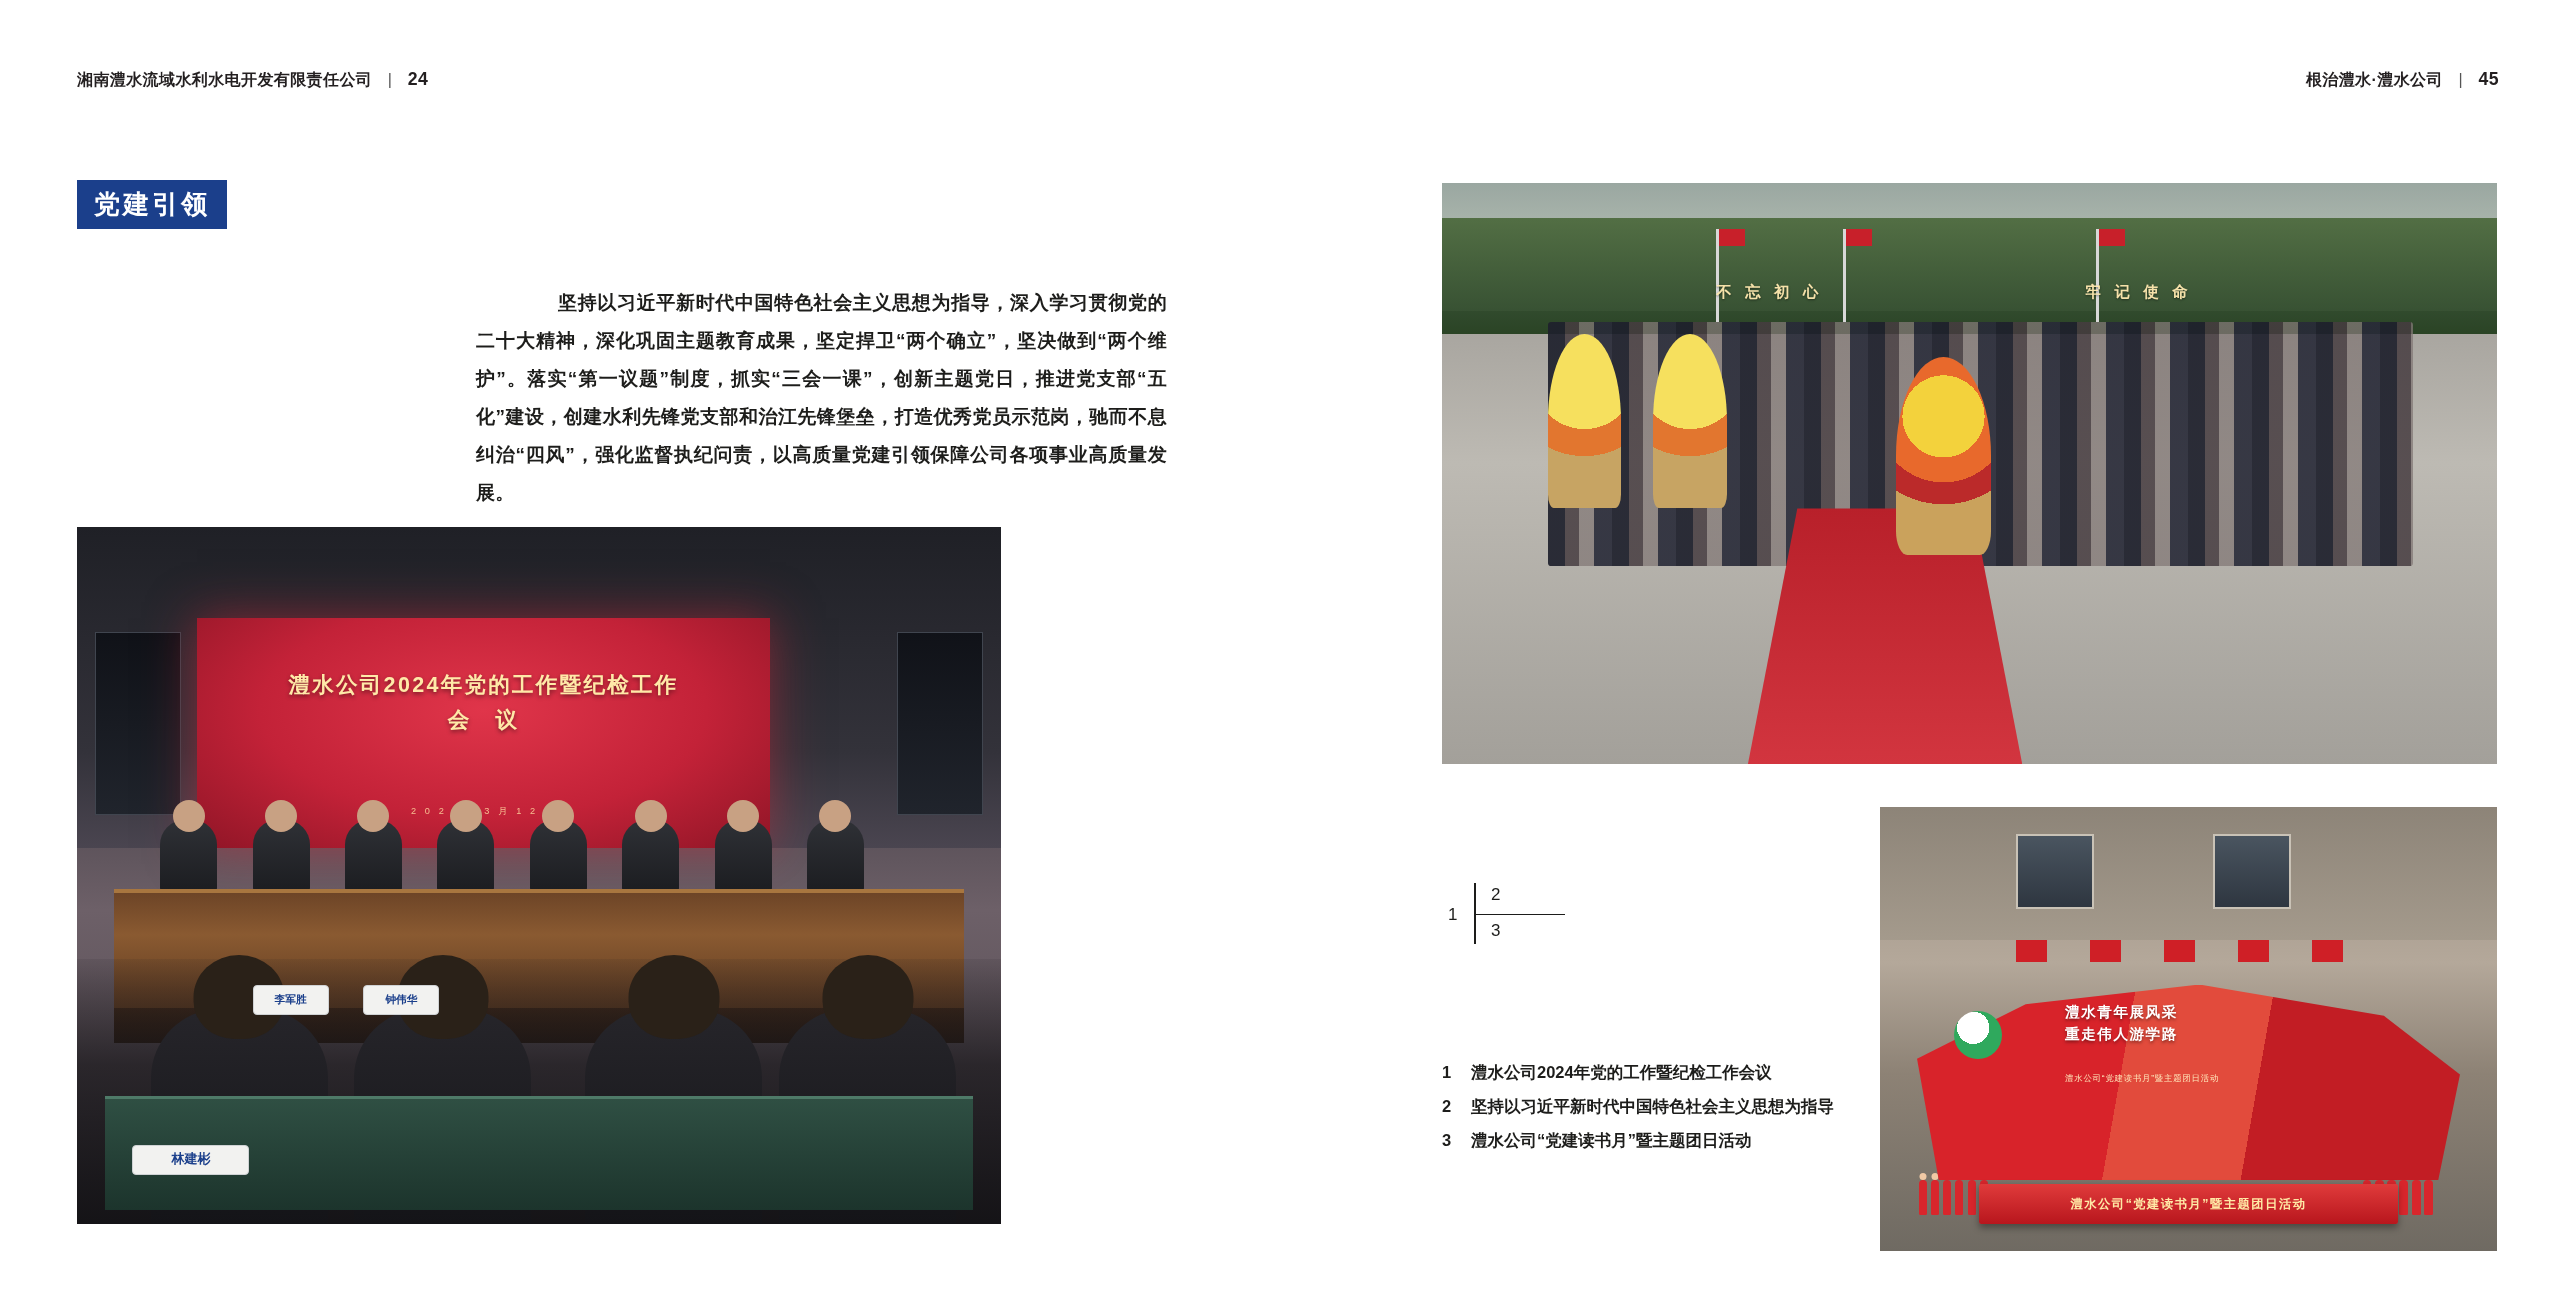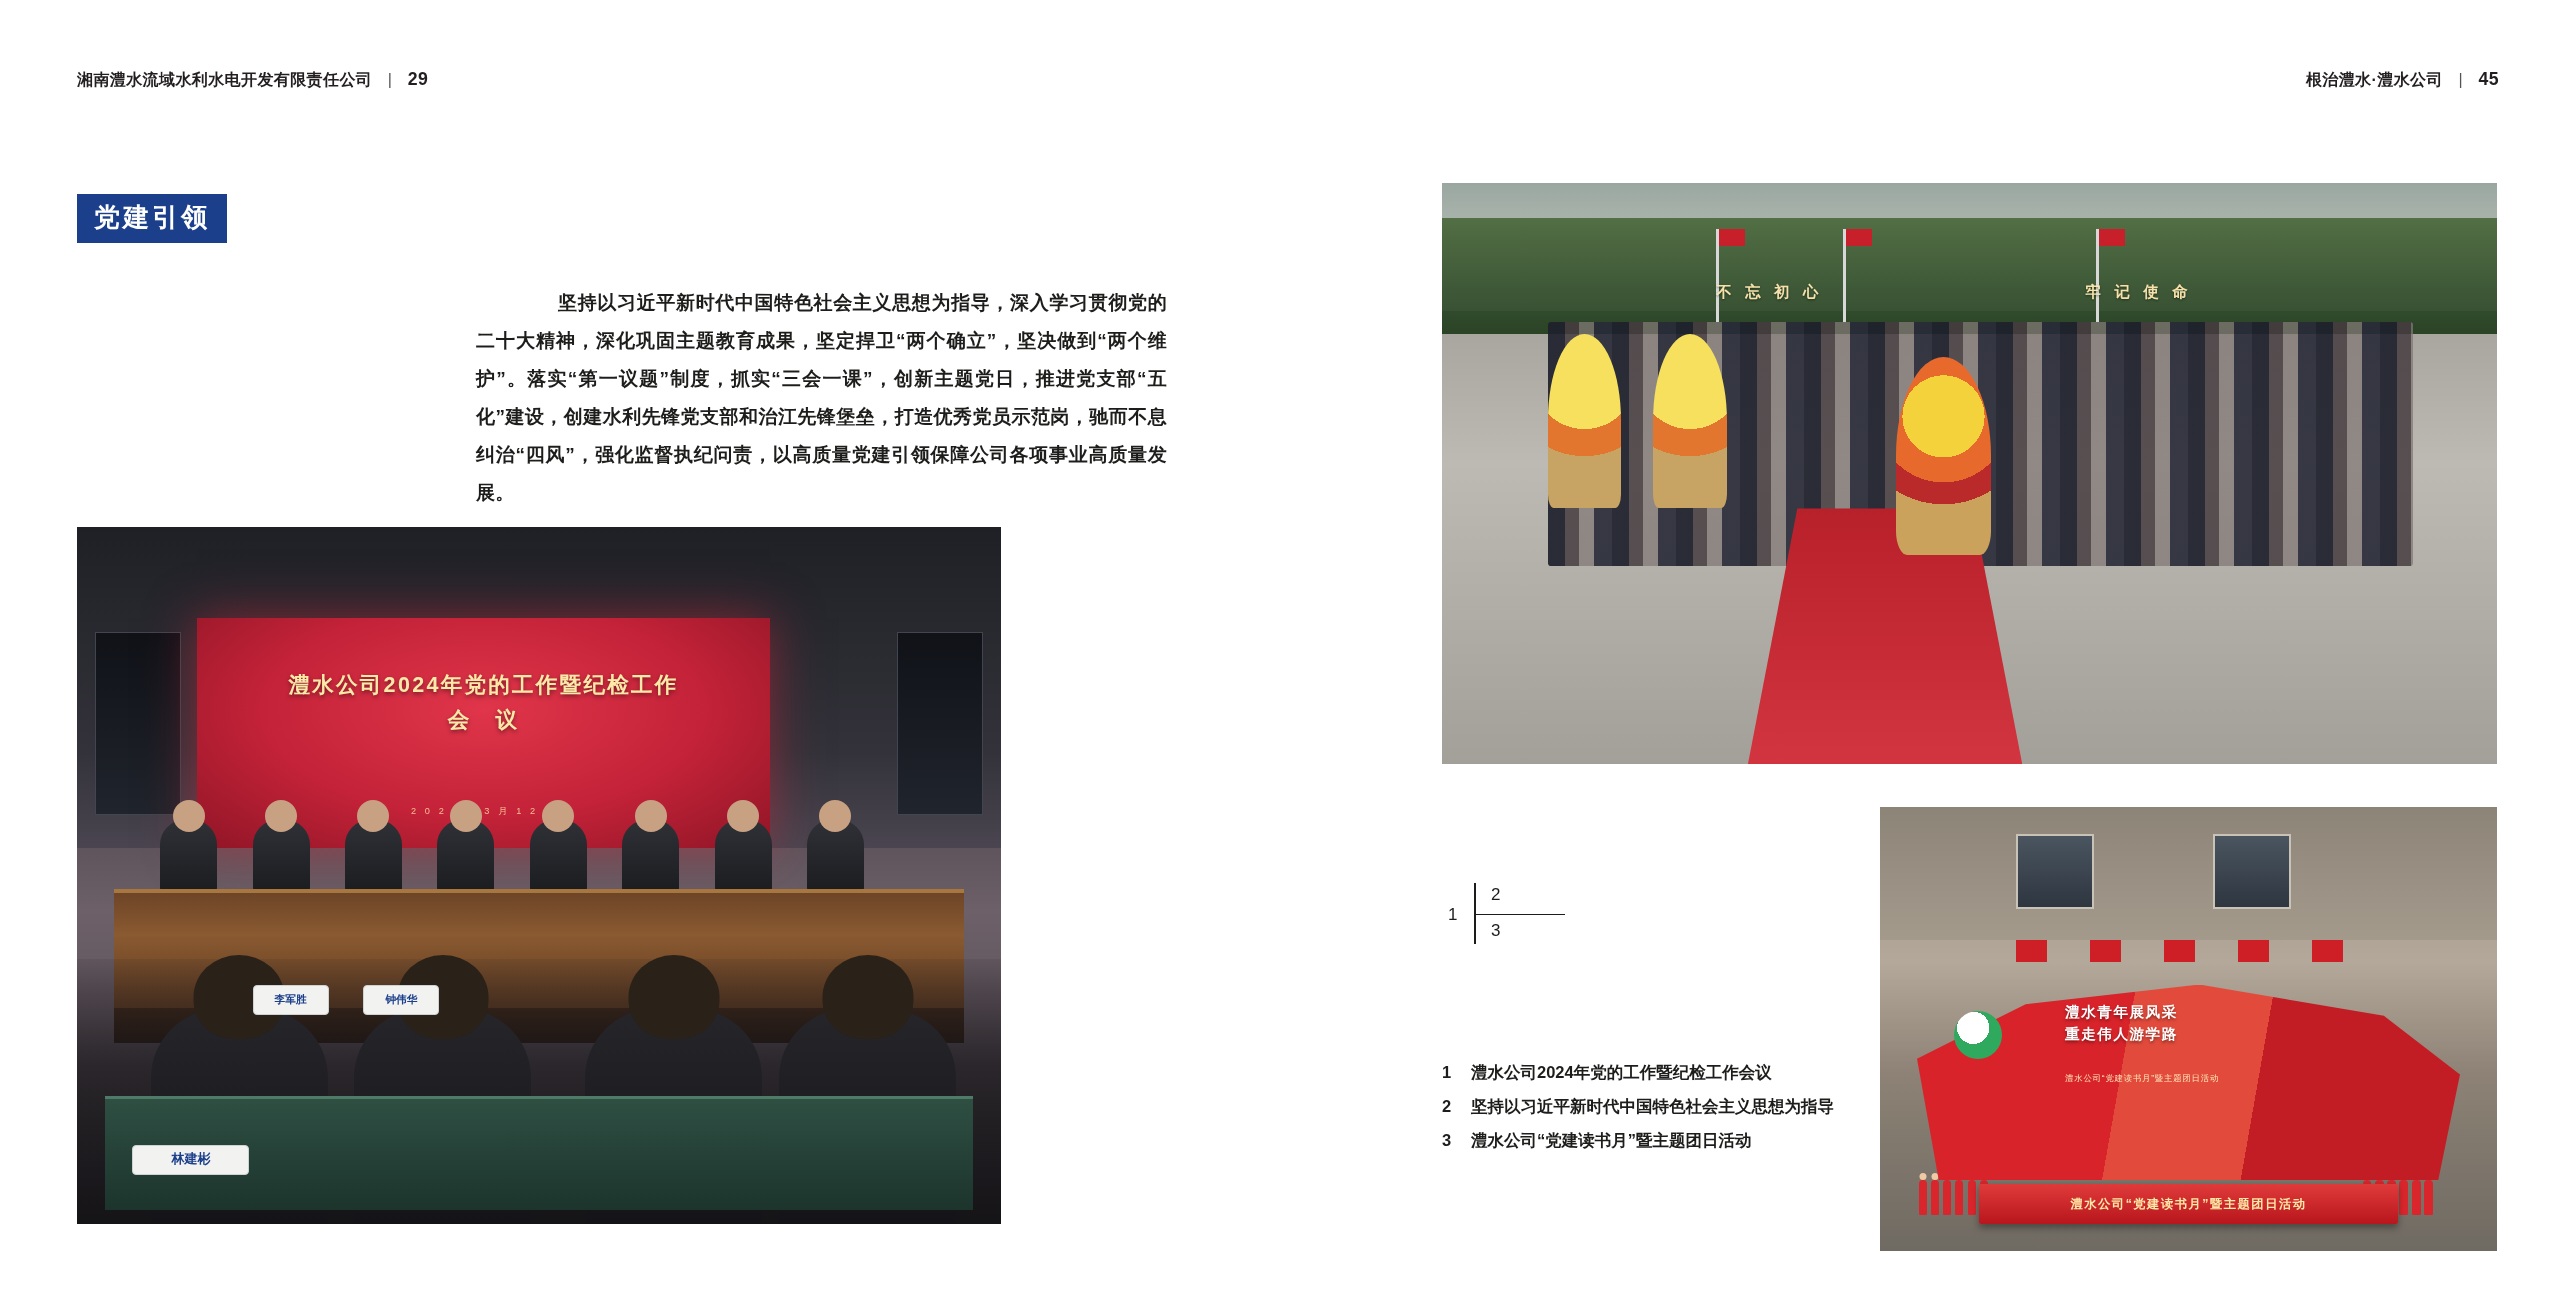--- a/index.html
+++ b/index.html
@@ -35,29 +35,28 @@
   }
   .runhead .folio {
     font-weight: bold;
     font-size: 17.7px;
   }
 
   
   .section-tag {
     position: absolute;
     left: 77px;
-    top: 194px;
+    top: 180px;
     background: #1b3f8b;
     color: #ffffff;
     font-size: 26px;
     font-weight: bold;
     letter-spacing: 3.1px;
     padding: 10.7px 17px 12.3px 17px;
     line-height: 1;
-    font-family: Liberation Serif, serif;
   }
   .section-tag .shadow-bar {
     position: absolute;
     left: 0; right: 0; bottom: -4.6px;
     height: 4.6px;
     background: #1b3f8b;
     opacity: 0;
   }
 
   
@@ -426,21 +425,21 @@
     width: 29px;
     flex: none;
   }
 </style>
 </head>
 <body>
 
 <div class="runhead left">
   <span>湘南澧水流域水利水电开发有限责任公司</span>
   <span class="sep">|</span>
-  <span class="folio">29</span>
+  <span class="folio">24</span>
 </div>
 
 <div class="runhead right">
   <span>根治澧水·澧水公司</span>
   <span class="sep">|</span>
   <span class="folio">45</span>
 </div>
 
 <div class="section-tag">
   <span>党建引领</span>

